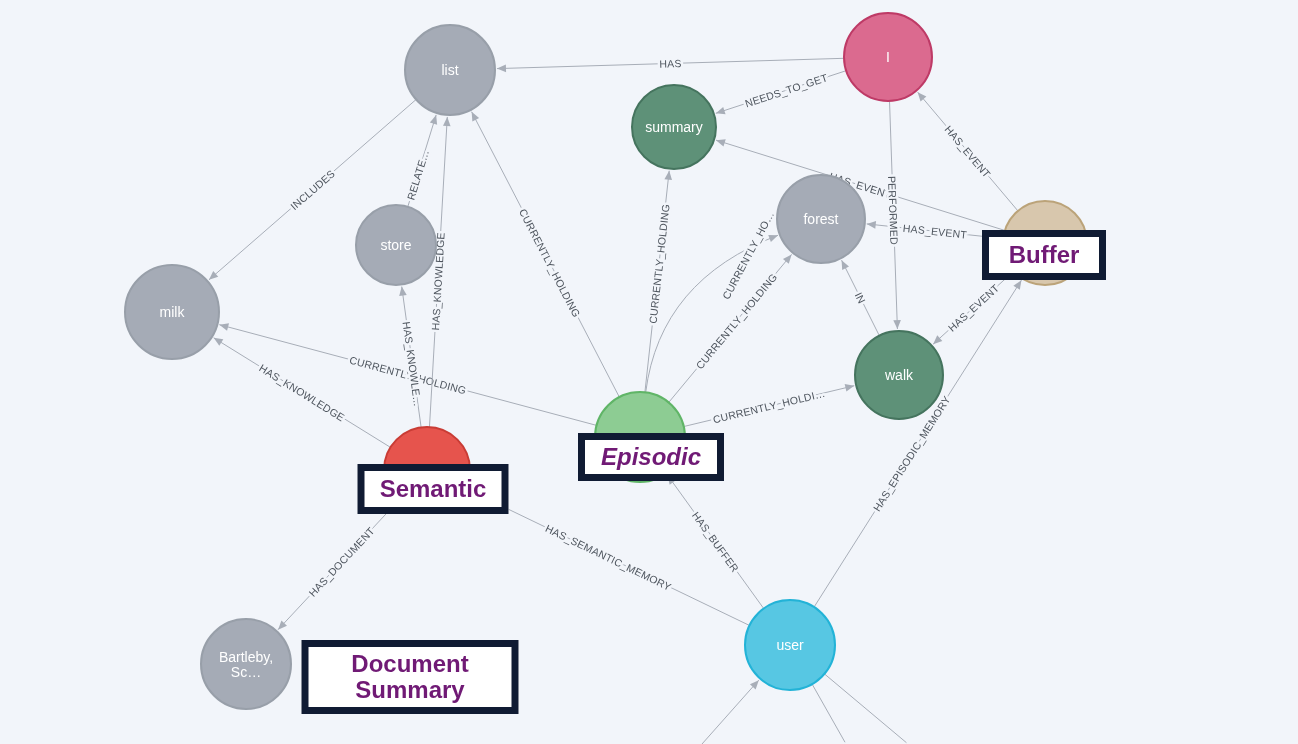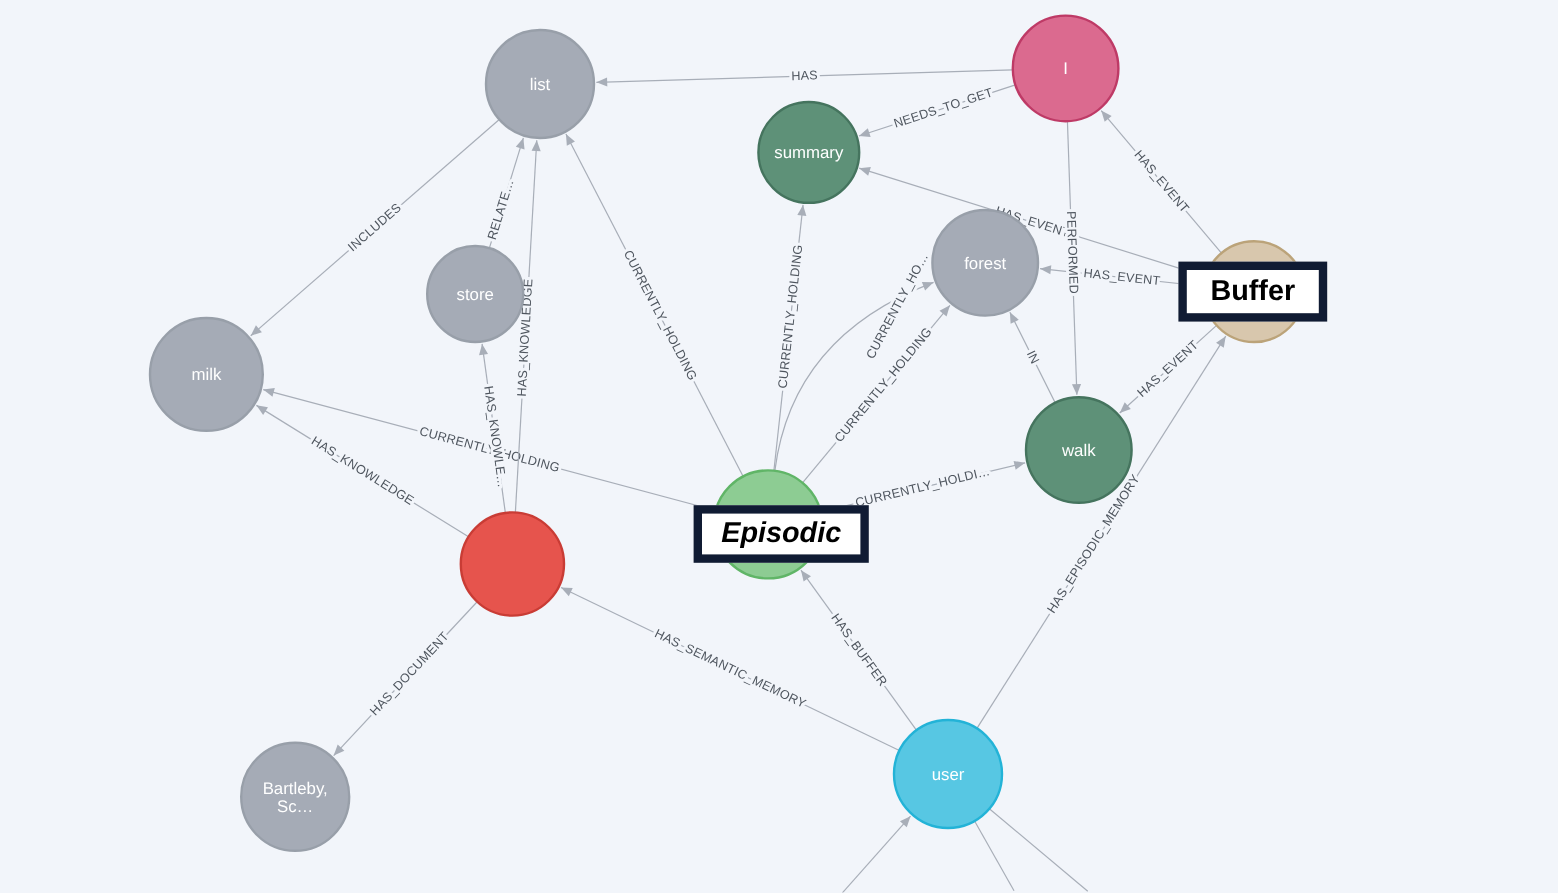--- a/index.html
+++ b/index.html
@@ -22,29 +22,30 @@
     fill:#ffffff;
     text-anchor:middle;
     dominant-baseline:central;
   }
   .overlay-box{
     position:absolute;
     transform:translate(-50%,-50%);
     box-sizing:border-box;
     background:#ffffff;
     border:7px solid #101B33;
-    color:#000000;
+    color:#701a75;
     font-weight:700;
     font-size:24px;
     line-height:1.08;
     display:flex;
     align-items:center;
     justify-content:center;
     text-align:center;
     font-family:"Liberation Sans",sans-serif;
+    margin-top:12px;
   }
 </style>
 </head>
 <body>
 
 <div class="canvas">
   <svg id="graph" width="1298" height="744" viewBox="0 0 1298 744">
       <g>
         <g>
           <line x1="844.0193675347944" y1="58.305361237551764" x2="496.97931195146964" y2="68.60563685988788" stroke="#A8AEB8" stroke-width="1"></line>
@@ -216,13 +217,15 @@
         </g>
         <g>
           <circle cx="246" cy="664" r="45" fill="#A5ABB6" stroke="#989FA9" stroke-width="2"></circle>
           <text class="node-caption"><tspan x="246" y="656.5">Bartleby,</tspan><tspan x="246" y="671.5">Sc…</tspan></text>
         </g>
       </g>
     </svg>
 
   <div class="overlay-box" style="left: 1044px; top: 243px; width: 124px; height: 50px;">Buffer</div>
   <div class="overlay-box" style="left: 651px; top: 445px; width: 146px; height: 48px; font-style: italic;">Episodic</div>
+  <div class="overlay-box" style="left: 433px; top: 477px; width: 151px; height: 50px;">Semantic</div>
+  <div class="overlay-box" style="left: 410px; top: 665px; width: 217px; height: 74px;">Document Summary</div>
 </div>
 
 </body></html>

